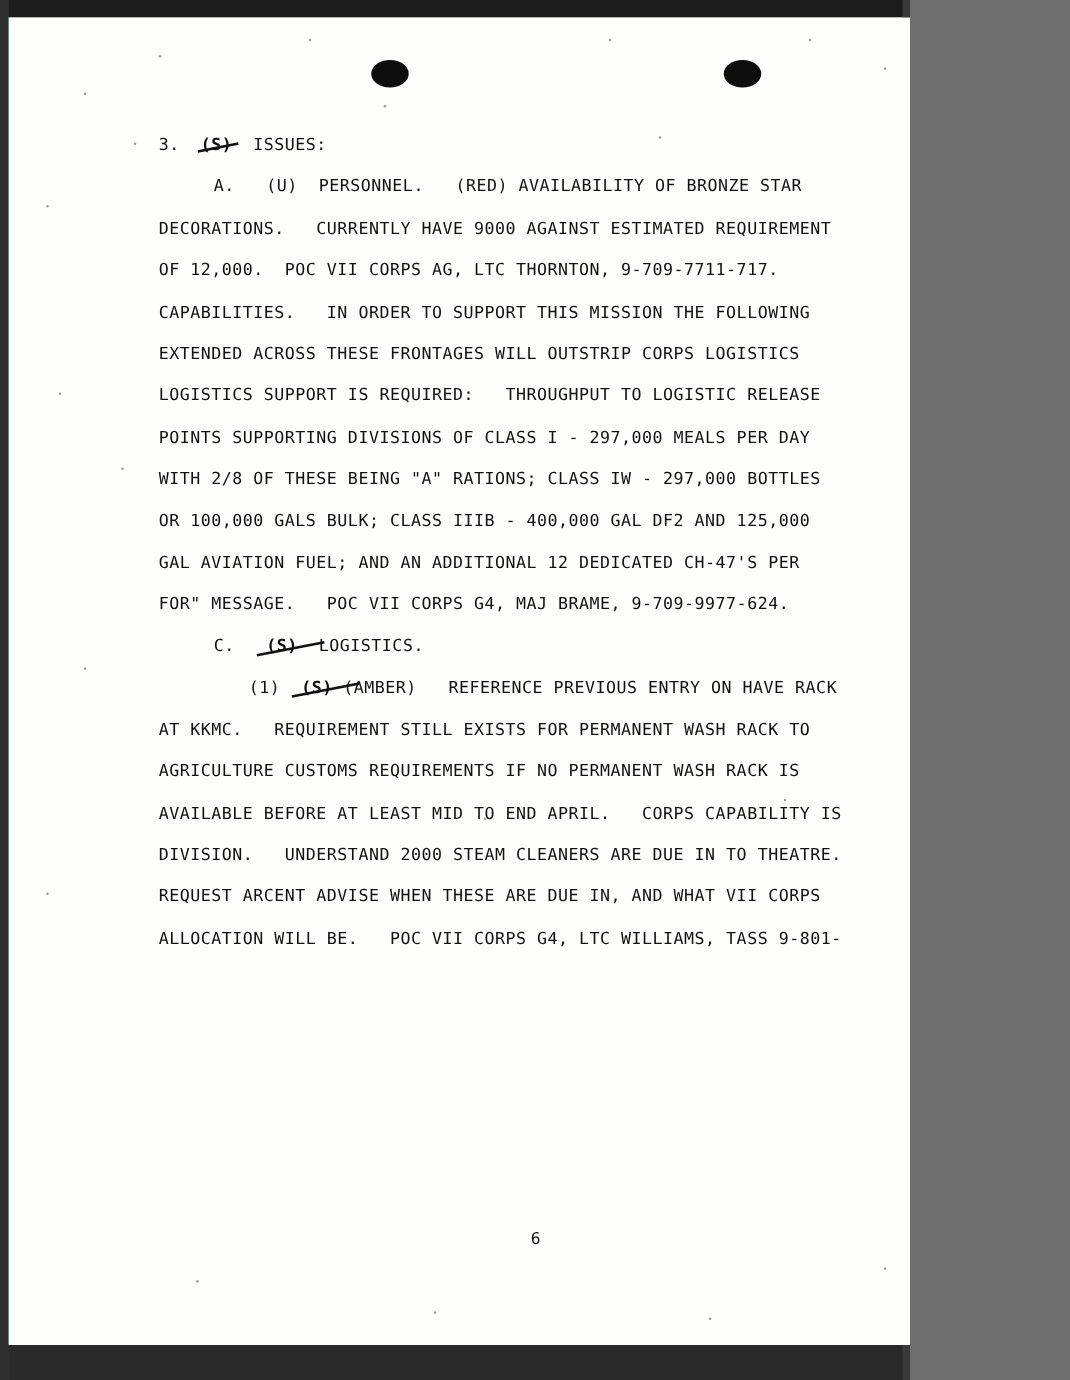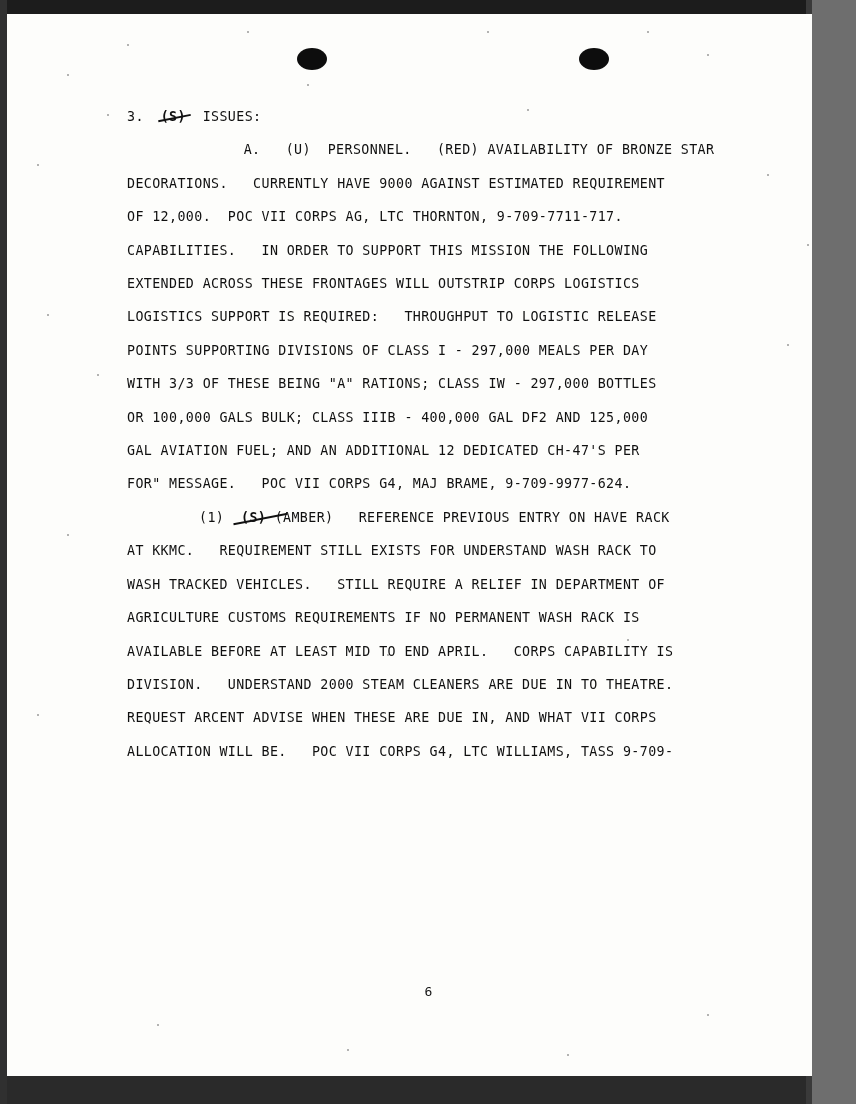--- a/index.html
+++ b/index.html
@@ -2,21 +2,21 @@
 <html><head>
 <meta charset="utf-8">
 <style>
   html, body {
     margin: 0;
     padding: 0;
     background: #6e6e6e;
   }
   .page {
     position: relative;
-    width: 812px;
+    width: 728px;
     height: 1104px;
     background: #5eead4;
     overflow: hidden;
     font-family: "DejaVu Sans Mono", "Liberation Mono", monospace;
   }
   
   .edge-top {
     position: absolute;
     top: 0; left: 0;
     width: 856px; height: 14px;
@@ -68,21 +68,21 @@
     color: #101010;
     letter-spacing: 0.4px;
   }
   .para {
     margin: 0 0 0 0;
   }
   .line {
     white-space: pre;
   }
   .indent-3 { padding-left: 0px; }
-  .indent-a { padding-left: 44px; text-align: center; }
+  .indent-a { padding-left: 44px; }
   .indent-1 { padding-left: 72px; }
 
   
   .struck {
     position: relative;
     display: inline-block;
     font-weight: bold;
   }
   .struck::after {
     content: "";
@@ -147,34 +147,36 @@
         <div class="para">
           <div class="line indent-a"><span>A.   (U)  PERSONNEL.   (RED) AVAILABILITY OF BRONZE STAR</span></div>
           <div class="line "><span>DECORATIONS.   CURRENTLY HAVE 9000 AGAINST ESTIMATED REQUIREMENT</span></div>
           <div class="line "><span>OF 12,000.  POC VII CORPS AG, LTC THORNTON, 9-709-7711-717.</span></div>
         </div>
         <div class="para">
           <div class="line "><span>CAPABILITIES.   IN ORDER TO SUPPORT THIS MISSION THE FOLLOWING</span></div>
           <div class="line "><span>EXTENDED ACROSS THESE FRONTAGES WILL OUTSTRIP CORPS LOGISTICS</span></div>
           <div class="line "><span>LOGISTICS SUPPORT IS REQUIRED:   THROUGHPUT TO LOGISTIC RELEASE</span></div>
           <div class="line "><span>POINTS SUPPORTING DIVISIONS OF CLASS I - 297,000 MEALS PER DAY</span></div>
-          <div class="line "><span>WITH 3/3 OF THESE BEING "A" RATIONS; CLASS IW - 297,000 BOTTLES</span></div>
+          <div class="line "><span>WITH 2/8 OF THESE BEING "A" RATIONS; CLASS IW - 297,000 BOTTLES</span></div>
           <div class="line "><span>OR 100,000 GALS BULK; CLASS IIIB - 400,000 GAL DF2 AND 125,000</span></div>
           <div class="line "><span>GAL AVIATION FUEL; AND AN ADDITIONAL 12 DEDICATED CH-47'S PER</span></div>
           <div class="line "><span>FOR" MESSAGE.   POC VII CORPS G4, MAJ BRAME, 9-709-9977-624.</span></div>
         </div>
         <div class="para">
+          <div class="line indent-a"><span>C.   </span><span class="struck struck3">(S)</span><span>  LOGISTICS.</span></div>
+        </div>
+        <div class="para">
           <div class="line indent-1"><span>(1)  </span><span class="struck struck3">(S)</span><span> (AMBER)   REFERENCE PREVIOUS ENTRY ON HAVE RACK</span></div>
-          <div class="line "><span>AT KKMC.   REQUIREMENT STILL EXISTS FOR UNDERSTAND WASH RACK TO</span></div>
-          <div class="line "><span>WASH TRACKED VEHICLES.   STILL REQUIRE A RELIEF IN DEPARTMENT OF</span></div>
+          <div class="line "><span>AT KKMC.   REQUIREMENT STILL EXISTS FOR PERMANENT WASH RACK TO</span></div>
           <div class="line "><span>AGRICULTURE CUSTOMS REQUIREMENTS IF NO PERMANENT WASH RACK IS</span></div>
           <div class="line "><span>AVAILABLE BEFORE AT LEAST MID TO END APRIL.   CORPS CAPABILITY IS</span></div>
           <div class="line "><span>DIVISION.   UNDERSTAND 2000 STEAM CLEANERS ARE DUE IN TO THEATRE.</span></div>
           <div class="line "><span>REQUEST ARCENT ADVISE WHEN THESE ARE DUE IN, AND WHAT VII CORPS</span></div>
-          <div class="line "><span>ALLOCATION WILL BE.   POC VII CORPS G4, LTC WILLIAMS, TASS 9-709-</span></div>
+          <div class="line "><span>ALLOCATION WILL BE.   POC VII CORPS G4, LTC WILLIAMS, TASS 9-801-</span></div>
         </div>
       </div>
 
     <div class="page-number">6</div>
   <div class="speck" style="left: 60px; top: 60px; width: 2px; height: 2px;"></div>
       <div class="speck" style="left: 120px; top: 30px; width: 2px; height: 2px;"></div>
       <div class="speck" style="left: 300px; top: 70px; width: 2px; height: 2px;"></div>
       <div class="speck" style="left: 520px; top: 95px; width: 2px; height: 2px;"></div>
       <div class="speck" style="left: 700px; top: 40px; width: 2px; height: 2px;"></div>
       <div class="speck" style="left: 760px; top: 160px; width: 2px; height: 2px;"></div>

